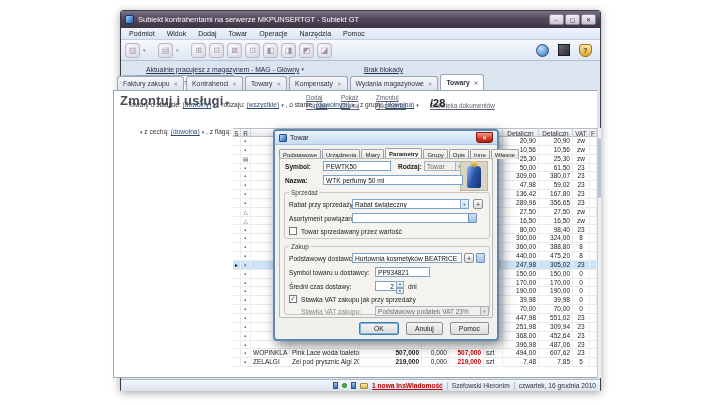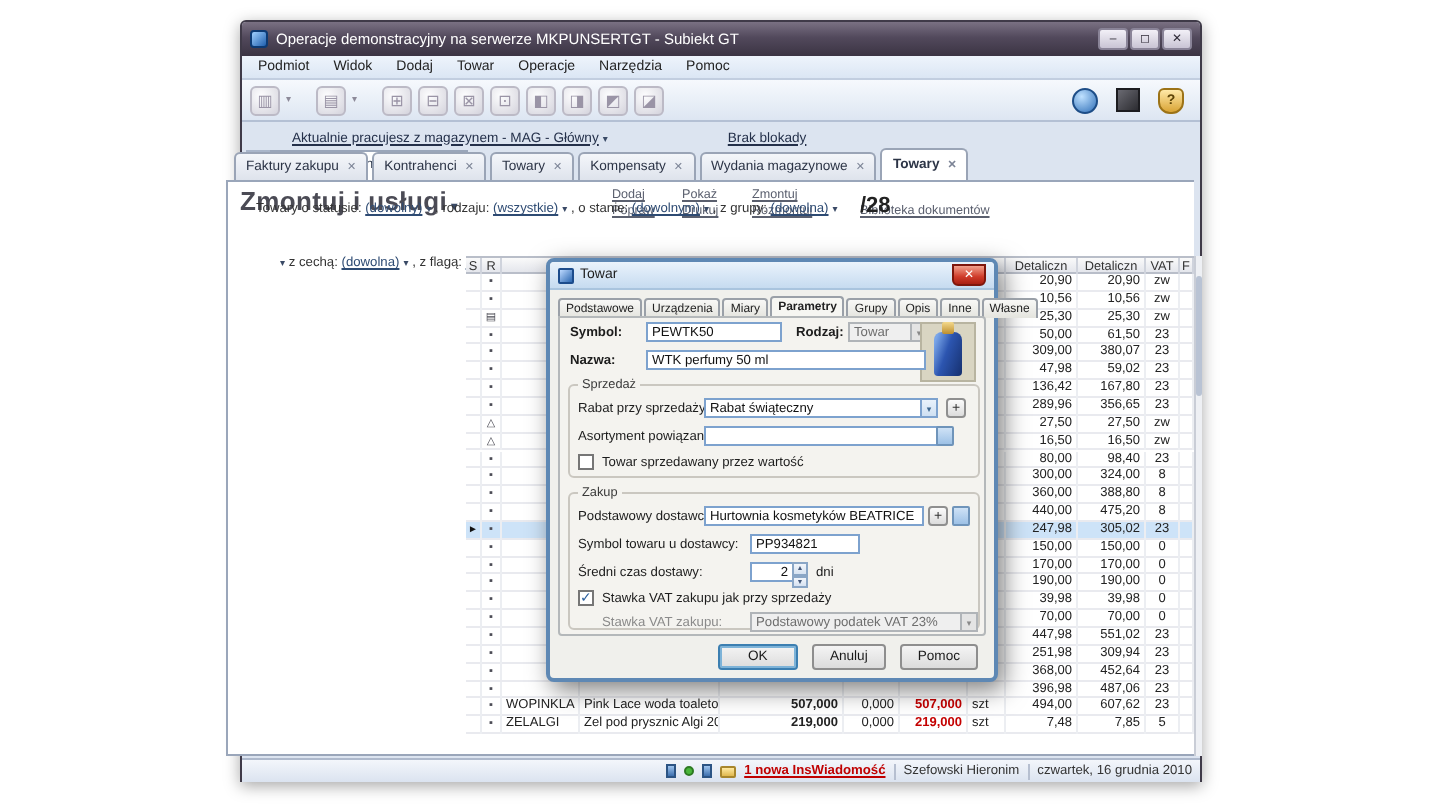--- a/index.html
+++ b/index.html
@@ -180,21 +180,21 @@
   .x-glyph::after { content:"✕"; }
 </style>
 </head>
 <body>
 
 <div id="canvas">
   <div id="win" class="abs">
 
     <div id="titlebar" class="abs">
       <div id="title-icon"></div>
-      <span>Operacje demonstracyjny na serwerze MKPUNSERTGT - Subiekt GT</span>
+      <span>Subiekt kontrahentami na serwerze MKPUNSERTGT - Subiekt GT</span>
       <div class="cap-btns" id="cap-btns">
           <div class="cap-btn">–</div>
           <div class="cap-btn">◻</div>
           <div class="cap-btn">✕</div>
         </div>
     </div>
 
     <div id="menubar" class="abs">
         <div class="menu-item">Podmiot</div>
         <div class="menu-item">Widok</div>

